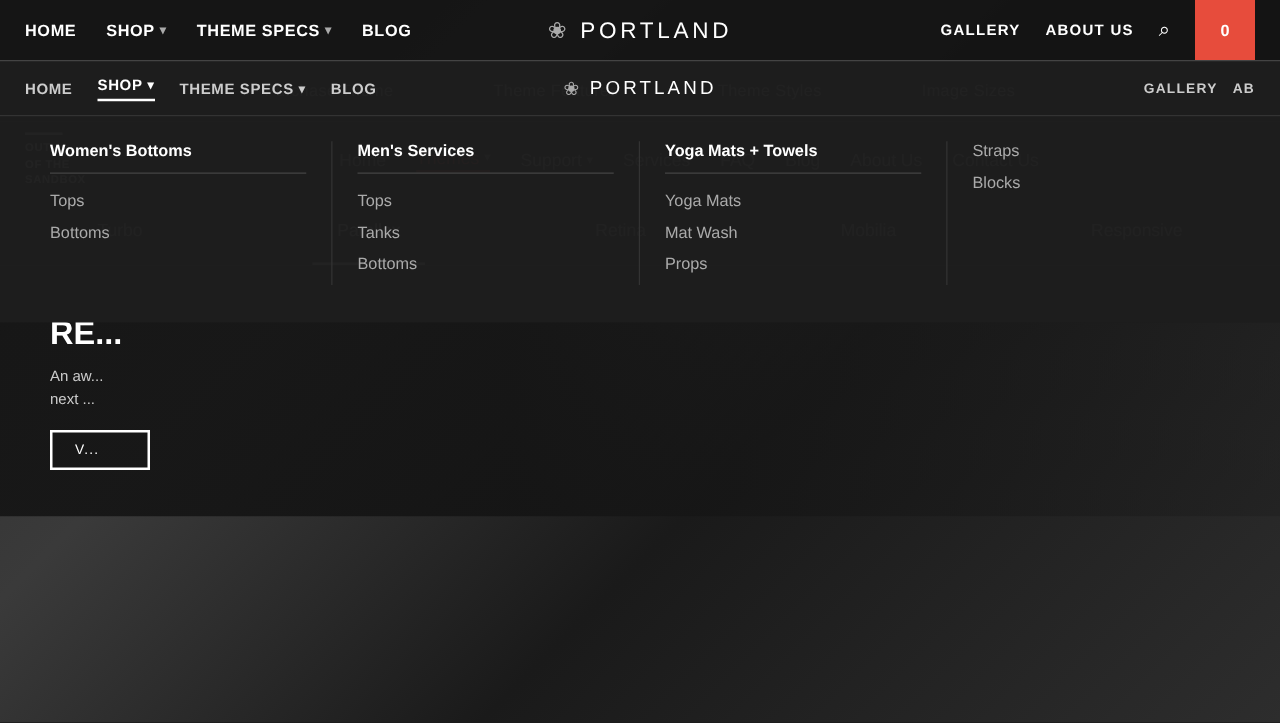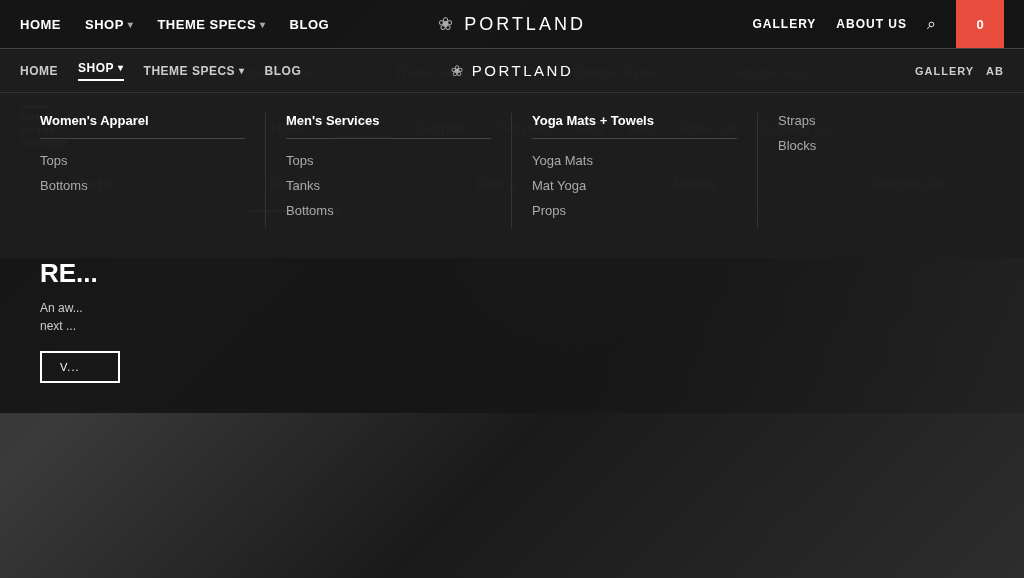--- a/index.html
+++ b/index.html
@@ -214,21 +214,21 @@
 
     
     .hero-section {
       position: relative;
       z-index: 5;
       height: 200px;
       background: linear-gradient(to right, rgba(20,20,20,0.9) 40%, rgba(30,30,30,0.5) 100%);
       padding: 30px 40px;
       display: flex;
       flex-direction: column;
-      justify-content: flex-end;
+      justify-content: center;
     }
 
     .hero-title {
       color: #ffffff;
       font-size: 26px;
       font-weight: bold;
       margin-bottom: 10px;
       text-transform: uppercase;
     }
 
@@ -442,36 +442,36 @@
 
     <div class="shop-nav-right">
       <span>GALLERY</span>
       <span>AB</span>
     </div>
   </div>
 
   <div class="shop-dropdown-body">
 
     <div class="shop-col">
-      <div class="shop-col-header">Women's Apparel</div>
+      <div class="shop-col-header">Women's Bottoms</div>
       <span class="shop-col-item">Tops</span>
       <span class="shop-col-item">Bottoms</span>
     </div>
 
     <div class="shop-col">
       <div class="shop-col-header">Men's Services</div>
       <span class="shop-col-item">Tops</span>
       <span class="shop-col-item">Tanks</span>
       <span class="shop-col-item">Bottoms</span>
     </div>
 
     <div class="shop-col">
       <div class="shop-col-header">Yoga Mats + Towels</div>
       <span class="shop-col-item">Yoga Mats</span>
-      <span class="shop-col-item">Mat Yoga</span>
+      <span class="shop-col-item">Mat Wash</span>
       <span class="shop-col-item">Props</span>
     </div>
 
     <div class="shop-col">
       <span class="shop-col-item">Straps</span>
       <span class="shop-col-item">Blocks</span>
     </div>
   </div>
 </div>
 

